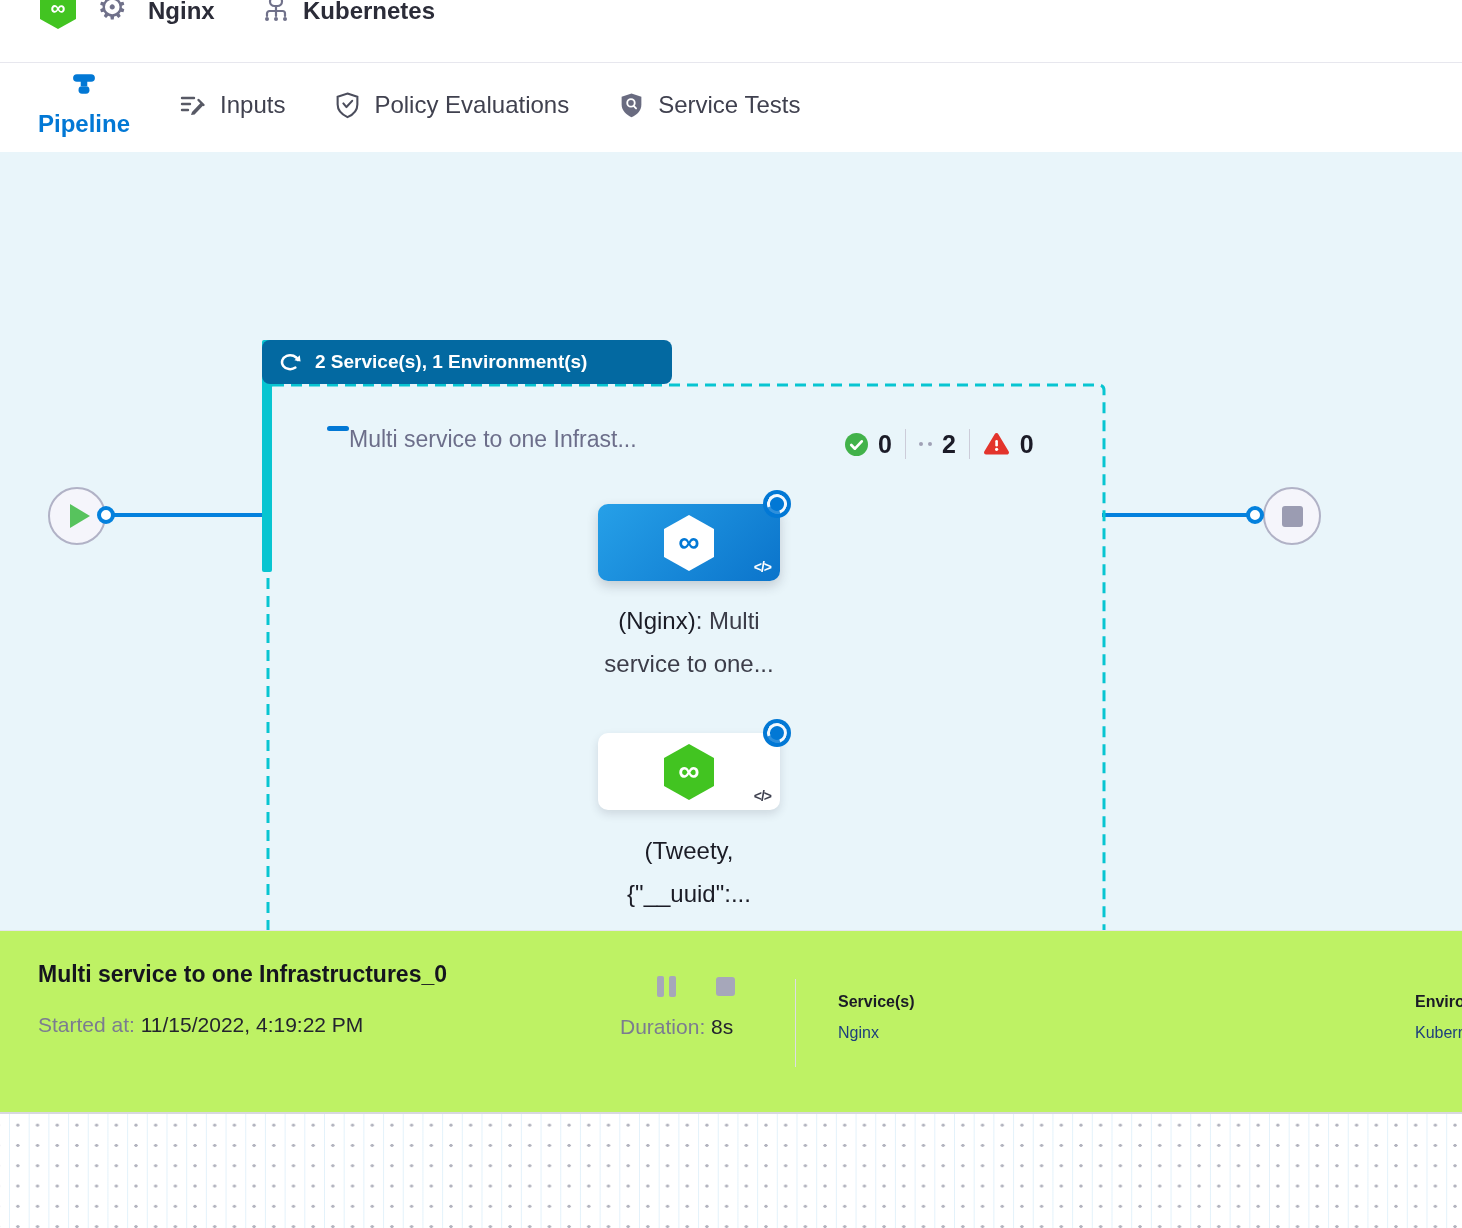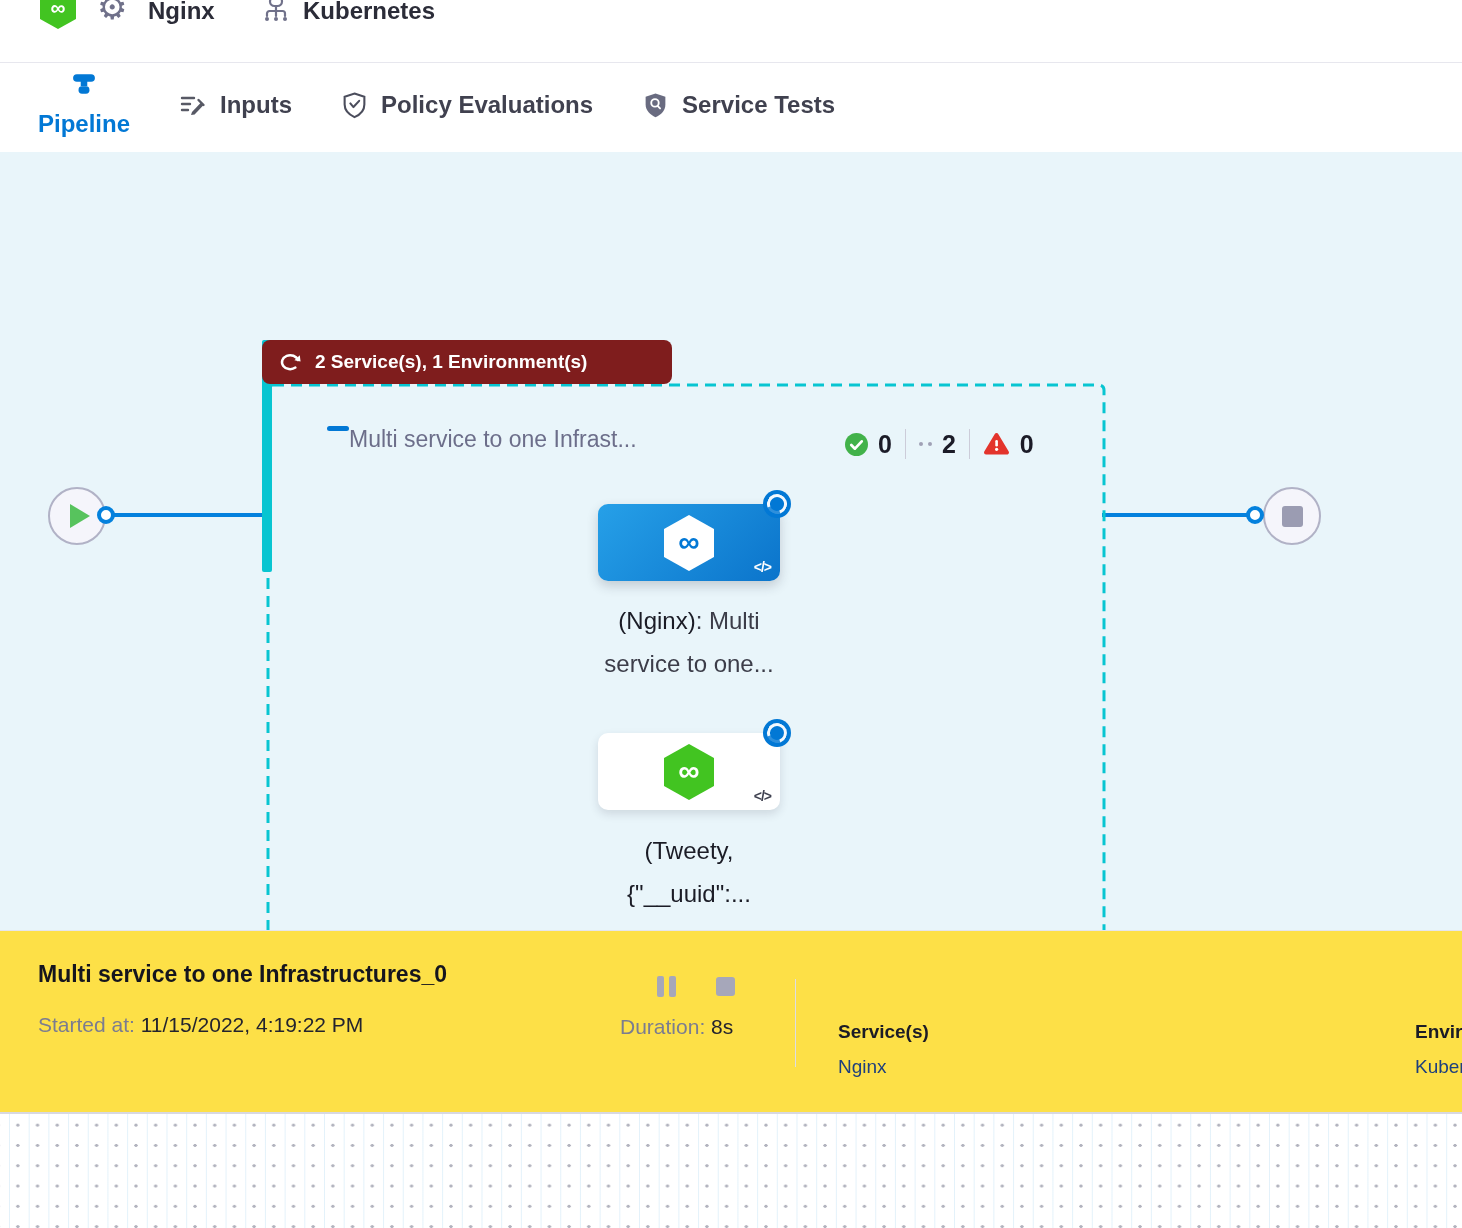--- a/index.html
+++ b/index.html
@@ -11,39 +11,39 @@
   .topbar{position:absolute;left:0;top:0;width:1462px;height:62px;background:#fff;border-bottom:1px solid #e7e7ee;}
   .svc-hex{position:absolute;left:38px;top:-14px;}
   .gear{position:absolute;left:97px;top:-10px;font-size:34px;color:#70718a;line-height:1;}
   .crumb-label{position:absolute;top:-3px;font-size:24px;font-weight:600;color:#2b2c38;}
   .crumb-nginx{left:148px;}
   .crumb-k8s{left:303px;}
   .env-ico{position:absolute;left:262px;top:-5px;}
   
   .tabbar{position:absolute;left:0;top:63px;width:1462px;height:89px;background:#fff;border-bottom:1px solid #e6e7ee;}
   .tabs{position:absolute;left:38px;top:0;height:84px;display:flex;align-items:center;gap:50px;}
-  .tab{display:flex;align-items:center;gap:14px;font-size:24px;font-weight:700;color:#40414f;cursor:pointer;white-space:nowrap;}
+  .tab{display:flex;align-items:center;gap:14px;font-size:24px;font-weight:400;color:#40414f;cursor:pointer;white-space:nowrap;}
   .tab.active{color:#0278d5;font-weight:700;flex-direction:column;}
   .tab-underline{position:absolute;left:38px;top:146px;width:184px;height:5px;background:#0278d5;border-radius:4px 4px 0 0;}
   
   .canvas{position:absolute;left:0;top:152px;width:1462px;height:778px;background:#e9f5fa;}
   .edge{position:absolute;height:4px;background:#0481dd;top:361px;}
   .edge.in{left:106px;width:160px;}
   .edge.out{left:1102px;width:152px;}
   .endpoint{position:absolute;top:335px;width:58px;height:58px;border-radius:50%;background:#f5f5fb;border:2px solid #b1b2c6;box-sizing:border-box;display:flex;align-items:center;justify-content:center;}
   .ep-start{left:48px;}
   .ep-end{left:1263px;}
   .play-tri{width:0;height:0;border-top:12px solid transparent;border-bottom:12px solid transparent;border-left:20px solid #57c35d;margin-left:5px;}
   .stop-sq{width:21px;height:21px;background:#9b9cb2;border-radius:3px;}
   .port{position:absolute;top:354px;width:18px;height:18px;border-radius:50%;background:#fff;border:4px solid #0481dd;box-sizing:border-box;}
   .port-start{left:97px;}
   .port-end{left:1246px;}
   .stage-bar{position:absolute;left:262px;top:188px;width:10px;height:232px;background:#08c5d1;border-radius:2px;}
   .stage-border{position:absolute;left:266px;top:231px;}
-  .stage-badge{position:absolute;left:262px;top:188px;width:410px;height:44px;background:#7f1d1d;border-radius:8px;display:flex;align-items:center;gap:12px;padding-left:15px;box-sizing:border-box;color:#fff;font-size:19px;font-weight:600;cursor:pointer;}
+  .stage-badge{position:absolute;left:262px;top:188px;width:410px;height:44px;background:#0369a1;border-radius:8px;display:flex;align-items:center;gap:12px;padding-left:15px;box-sizing:border-box;color:#fff;font-size:19px;font-weight:600;cursor:pointer;}
   .stage-head{position:absolute;left:327px;top:274px;display:flex;align-items:flex-start;height:36px;}
   .minus-bar{width:22px;height:5px;background:#0278d5;border-radius:2.5px;cursor:pointer;}
   .stage-title{font-size:23px;font-weight:500;color:#6c6e8a;white-space:nowrap;cursor:pointer;}
   .counts{position:absolute;left:845px;top:273px;display:flex;align-items:center;gap:10px;height:38px;}
   .count-num{font-size:25px;font-weight:600;color:#1b1b27;}
   .count-sep{width:1px;height:30px;background:#ccccd9;margin:0 3px;}
   .run-dots{display:flex;gap:5px;align-items:center;}
   .run-dots i{width:4px;height:4px;border-radius:50%;background:#a0a1b5;}
   
   .node{position:absolute;left:598px;width:182px;height:77px;border-radius:10px;cursor:pointer;}
@@ -55,31 +55,31 @@
   .code-dark{color:#3f4150;}
   .spinner{position:absolute;left:763px;width:28px;height:28px;border-radius:50%;background:#0278d5;}
   .spinner::after{content:"";position:absolute;inset:4px;border-radius:50%;border:3px solid rgba(255,255,255,.95);border-bottom-color:rgba(255,255,255,.18);transform:rotate(25deg);box-sizing:border-box;}
   .sp-nginx{top:338px;}
   .sp-tweety{top:567px;}
   .node-label{position:absolute;left:559px;width:260px;text-align:center;font-size:24px;line-height:43px;color:#3c3d49;}
   .nl-nginx{top:447px;}
   .nl-tweety{top:677px;}
   .node-label b{color:#1b1c26;font-weight:400;}
   
-  .footer{position:absolute;left:0;top:930px;width:1462px;height:182px;background:#fde047;border-top:1px solid #e5e5ec;}
+  .footer{position:absolute;left:0;top:930px;width:1462px;height:182px;background:#bef264;border-top:1px solid #e5e5ec;}
   .f-title{position:absolute;left:38px;top:30px;font-size:23px;font-weight:700;color:#15151e;white-space:nowrap;}
   .f-started{position:absolute;left:38px;top:82px;font-size:21px;white-space:nowrap;}
   .f-label{color:#7b7c90;}
   .f-value{color:#23232e;}
   .pause-btn{position:absolute;left:657px;top:45px;display:flex;gap:5px;cursor:pointer;}
   .pause-btn i{width:7px;height:21px;background:#a6a7ba;border-radius:2px;}
   .stop-btn{position:absolute;left:716px;top:46px;width:19px;height:19px;background:#a6a7ba;border-radius:3px;cursor:pointer;}
   .f-duration{position:absolute;left:620px;top:84px;font-size:21px;white-space:nowrap;}
   .f-divider{position:absolute;left:795px;top:48px;width:1px;height:88px;background:#dddde5;}
-  .f-col{position:absolute;top:62px;font-size:19px;white-space:nowrap;margin-top:28px;}
+  .f-col{position:absolute;top:62px;font-size:16px;white-space:nowrap;}
   .col-services{left:838px;}
   .col-envs{left:1415px;}
   .f-col .head{font-weight:700;color:#1b1b26;}
   .f-col .link{margin-top:13px;color:#1e3f7d;cursor:pointer;}
   
   .console{
     position:absolute;left:0;top:1112px;width:1462px;height:116px;background-color:#fff;
     border-top:2px solid #d8d8e0;box-sizing:border-box;
     background-image:
       radial-gradient(circle,#b2b3be 1.6px,transparent 1.8px),

